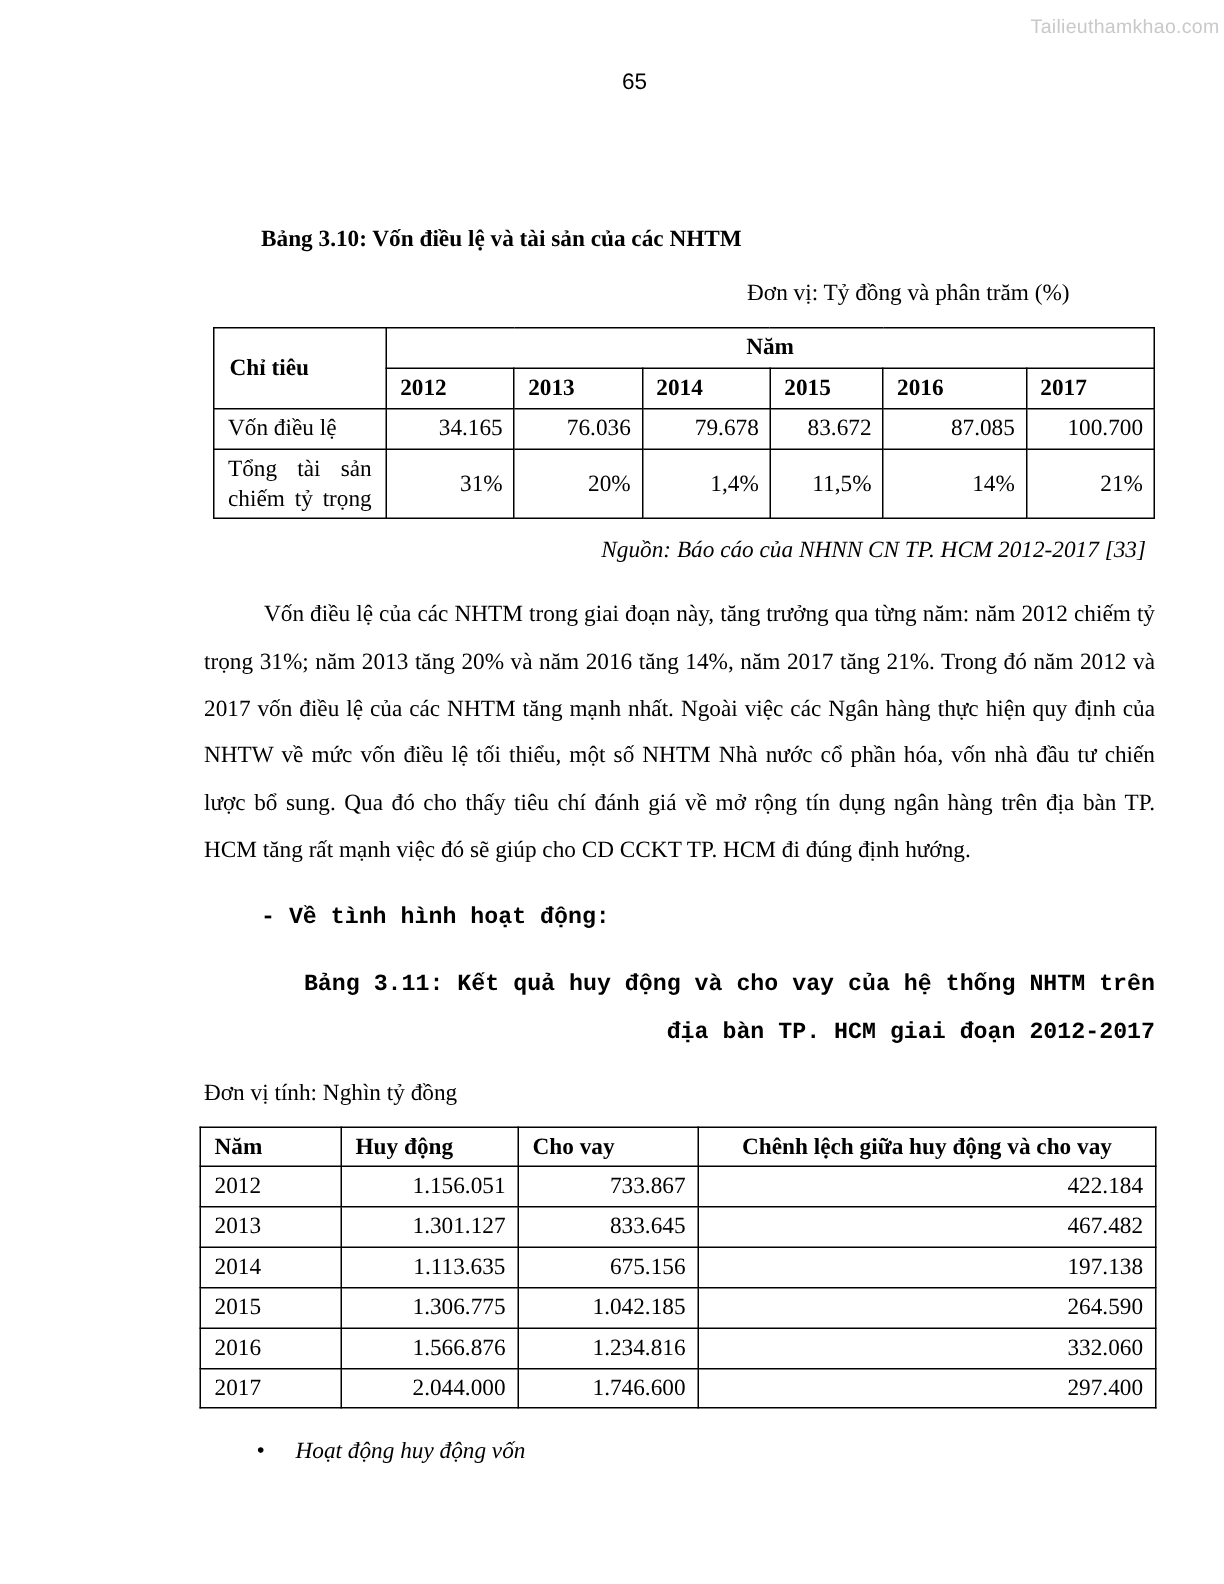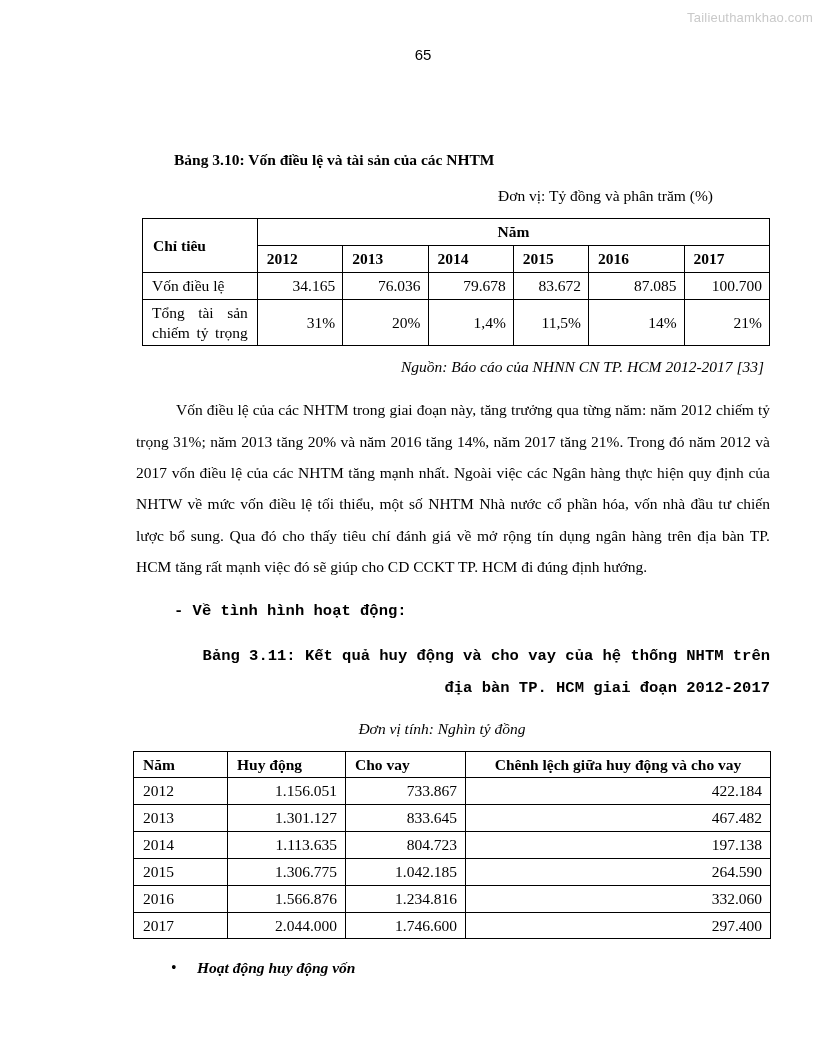--- a/index.html
+++ b/index.html
@@ -147,25 +147,24 @@
     font-family: Liberation Mono, monospace;
   }
   .bold-line.wrap {
     text-indent: 38px;
     text-align: right;
     margin-left: 24px;
   }
 
   .unit-line2 {
     font-size: 15.5px;
-    text-align: center;
+    text-align: left;
     margin-top: 16px;
     padding-right: 22px;
     line-height: 1.2;
-    font-style: italic;
   }
 
   
   .t311 {
     margin-top: 12px;
     margin-left: -3px;
     width: 637px;
   }
   .t311 th {
     font-weight: bold;
@@ -198,21 +197,21 @@
     align-items: baseline;
     margin-top: 20px;
     padding-left: 35px;
   }
   .bullet-dot {
     font-size: 16px;
     line-height: 1;
     width: 26px;
   }
   .bullet-text {
-    font-weight: bold;
+    font-weight: normal;
     font-style: italic;
     font-size: 15.5px;
   }
 </style>
 </head>
 <body>
 
 <div class="page">
 
   <div class="watermark">Tailieuthamkhao.com</div>
@@ -301,21 +300,21 @@
         </tr>
         <tr>
           <td class="year">2013</td>
           <td class="num">1.301.127</td>
           <td class="num">833.645</td>
           <td class="num">467.482</td>
         </tr>
         <tr>
           <td class="year">2014</td>
           <td class="num">1.113.635</td>
-          <td class="num">804.723</td>
+          <td class="num">675.156</td>
           <td class="num">197.138</td>
         </tr>
         <tr>
           <td class="year">2015</td>
           <td class="num">1.306.775</td>
           <td class="num">1.042.185</td>
           <td class="num">264.590</td>
         </tr>
         <tr>
           <td class="year">2016</td>

